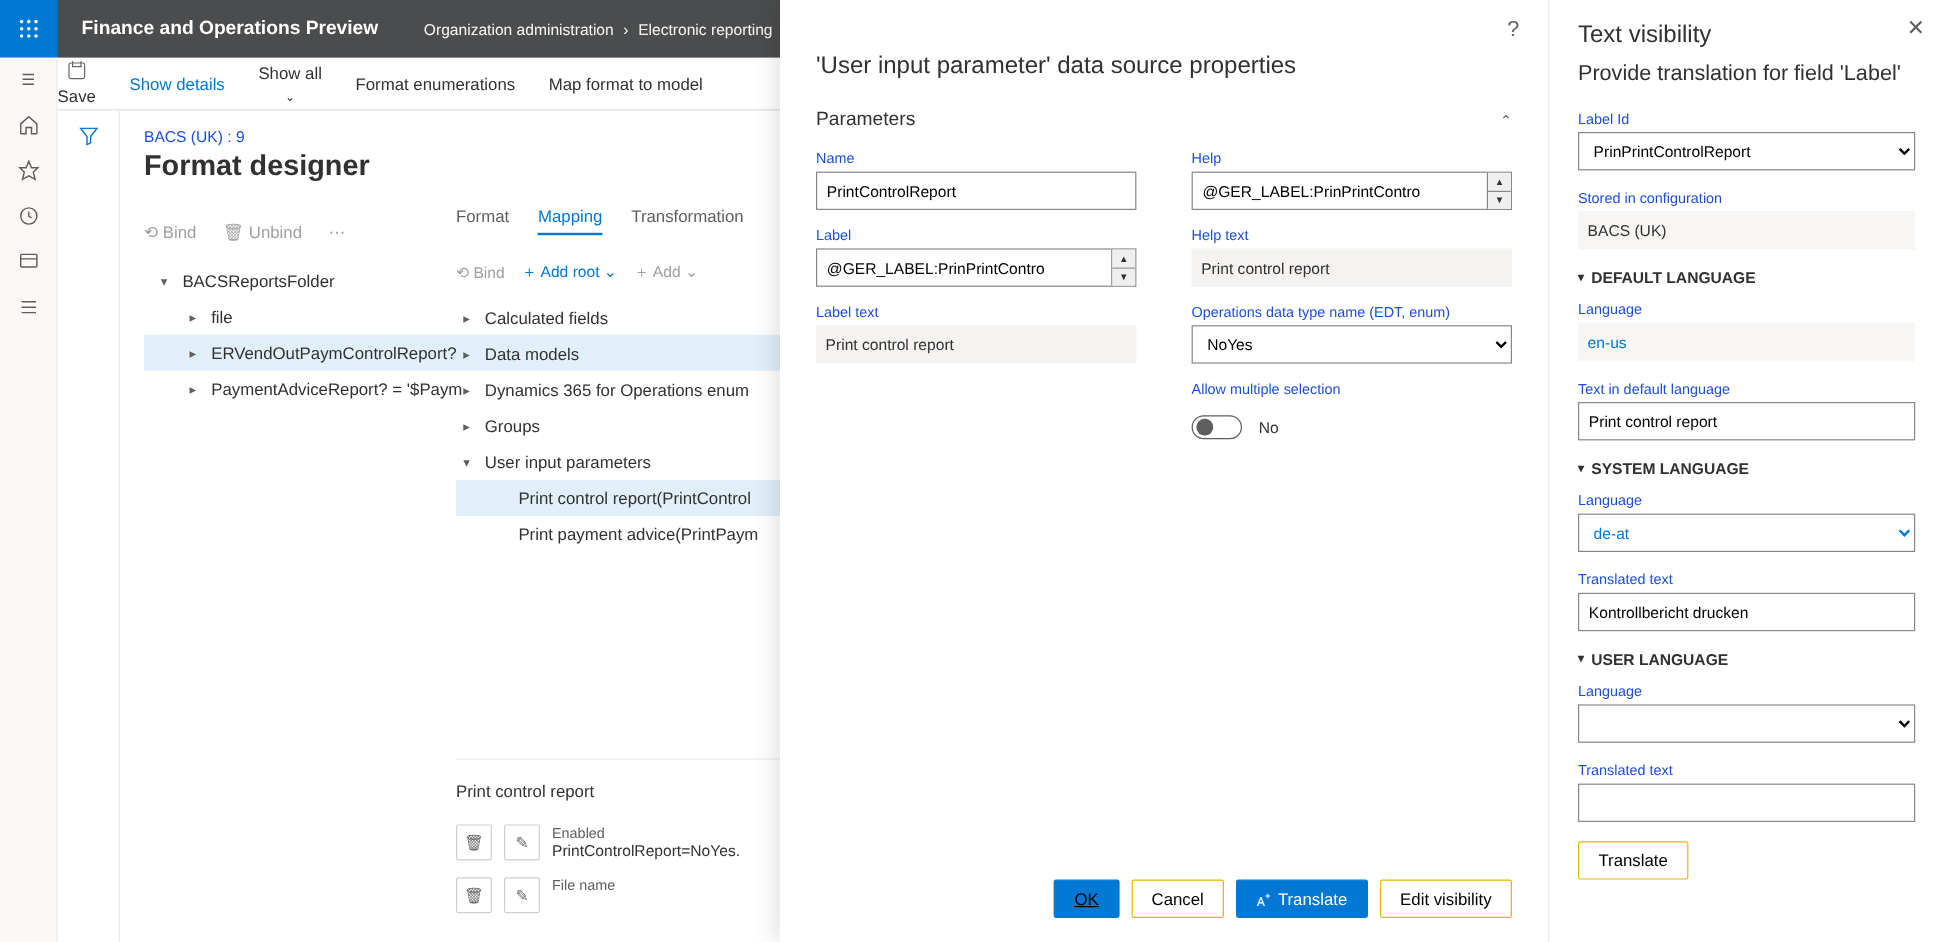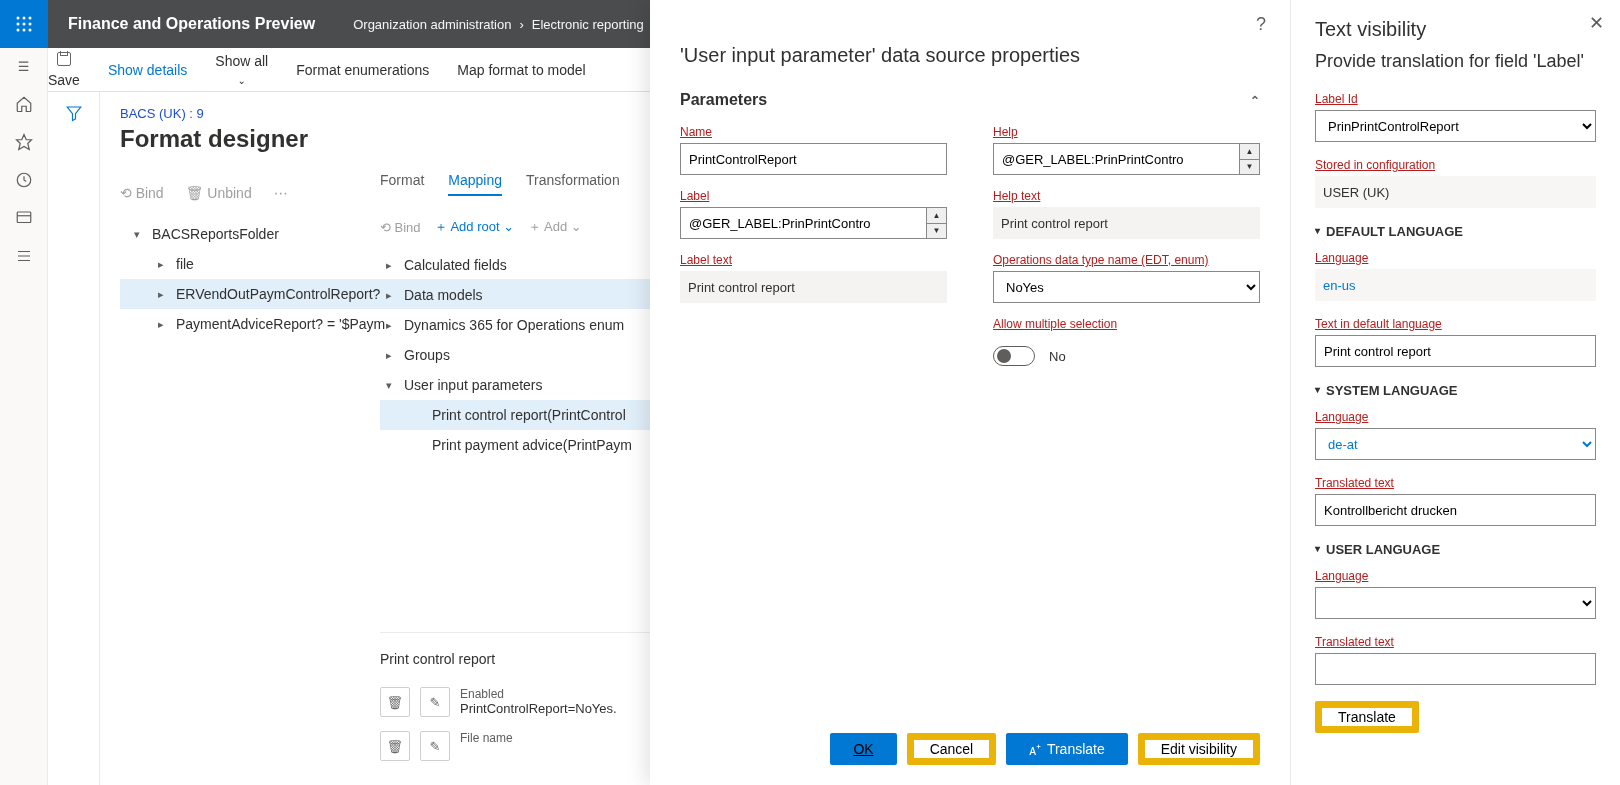--- a/index.html
+++ b/index.html
@@ -44,35 +44,35 @@
 .lower{position:absolute;bottom:0;left:280px;width:270px;background:#fff;border-top:1px solid #EDEBE9;padding:18px 0 10px 0;}
 .lower .title{font-size:14px;margin-bottom:20px;}
 .lower .iorow{display:flex;gap:10px;margin-bottom:14px;align-items:flex-start;}
 .lower .ibtn{width:30px;height:30px;border:1px solid #cfcfcf;border-radius:2px;display:flex;align-items:center;justify-content:center;color:#666;}
 .lower .lab{font-size:12px;color:#605e5c;}
 .lower .val{font-size:13px;}
 
 .props{position:absolute;top:0;left:650px;width:640px;height:785px;background:#fff;box-shadow:-4px 0 20px rgba(0,0,0,.12);padding:0 30px;}
 .props .help{position:absolute;top:14px;right:24px;color:#605e5c;font-size:18px;}
 .props h2{font-size:20px;font-weight:400;margin-top:44px;margin-bottom:24px;}
-.props h3{font-size:16px;font-weight:700;margin-bottom:16px;display:flex;justify-content:space-between;align-items:center;}
+.props h3{font-size:16px;font-weight:400;margin-bottom:16px;display:flex;justify-content:space-between;align-items:center;}
 .chev-up{transform:rotate(180deg);color:#605e5c;font-size:12px;}
 .props .grid{display:grid;grid-template-columns:1fr 1fr;column-gap:46px;row-gap:14px;}
-.fld label{font-size:12px;color:#b91c1c;display:block;margin-bottom:4px;text-decoration:underline;}
+.fld label{font-size:12px;color:#1d4ed8;display:block;margin-bottom:4px;}
 .fld input, .fld .ro, .fld select{width:100%;height:32px;border:1px solid #8a8886;padding:0 8px;font-size:13px;background:#fff;}
 .fld .ro{border:none;background:#F4F3F2;display:flex;align-items:center;}
 .fld.spin{position:relative}
 .fld.spin .sp{position:absolute;right:1px;top:19px;width:20px;height:30px;border-left:1px solid #8a8886;display:flex;flex-direction:column;}
 .fld.spin .sp div{flex:1;display:flex;align-items:center;justify-content:center;font-size:8px;border-bottom:1px solid #8a8886;background:#efefef;}
 .fld.spin .sp div:last-child{border:none}
 .toggle{display:flex;align-items:center;gap:14px;margin-top:15px;}
 .toggle .track{width:42px;height:20px;border:1px solid #605e5c;border-radius:11px;position:relative;background:#fff;}
 .toggle .knob{width:14px;height:14px;border-radius:50%;background:#605e5c;position:absolute;top:2px;left:3px;}
 .footer{position:absolute;bottom:20px;right:30px;display:flex;gap:10px;}
-.btn{height:32px;padding:0 16px;border:7px solid #eab308;background:#fff;font-size:14px;border-radius:2px;display:flex;align-items:center;gap:6px;cursor:pointer;}
+.btn{height:32px;padding:0 16px;border:1px solid #eab308;background:#fff;font-size:14px;border-radius:2px;display:flex;align-items:center;gap:6px;cursor:pointer;}
 .btn.primary{background:#0078D4;color:#000000;border-color:#0078D4;text-decoration:underline;}
 .btn.alt{background:#0078D4;color:#fff;border-color:#0078D4;}
 
 .trpanel{position:absolute;top:0;right:0;width:330px;height:785px;background:#fff;border-left:1px solid #EDEBE9;padding:18px 24px;overflow:auto;}
 .trpanel .close{position:absolute;top:12px;right:16px;font-size:18px;color:#605e5c;}
 .trpanel h2{font-size:20px;font-weight:400;margin-bottom:10px;}
 .trpanel h3{font-size:18px;font-weight:400;margin-bottom:20px;}
 .trpanel .fld{margin-bottom:16px;}
 .section-h{font-size:13px;font-weight:700;margin:10px 0 12px 0;display:flex;align-items:center;gap:6px;}
 .section-h::before{content:'▾';font-size:10px;color:#323130;transform: translateY(-1px);}
@@ -321,21 +321,21 @@
 <div class="trpanel">
   <div class="close">✕</div>
   <h2>Text visibility</h2>
   <h3>Provide translation for field 'Label'</h3>
   <div class="fld">
     <label>Label Id</label>
     <select><option>PrinPrintControlReport</option></select>
   </div>
   <div class="fld">
     <label>Stored in configuration</label>
-    <div class="ro2">USER (UK)</div>
+    <div class="ro2">BACS (UK)</div>
   </div>
 
   <div class="section-h">DEFAULT LANGUAGE</div>
   <div class="fld">
     <label>Language</label>
     <div class="ro2 link">en-us</div>
   </div>
   <div class="fld">
     <label>Text in default language</label>
     <input class="hl" value="Print control report" style="">

